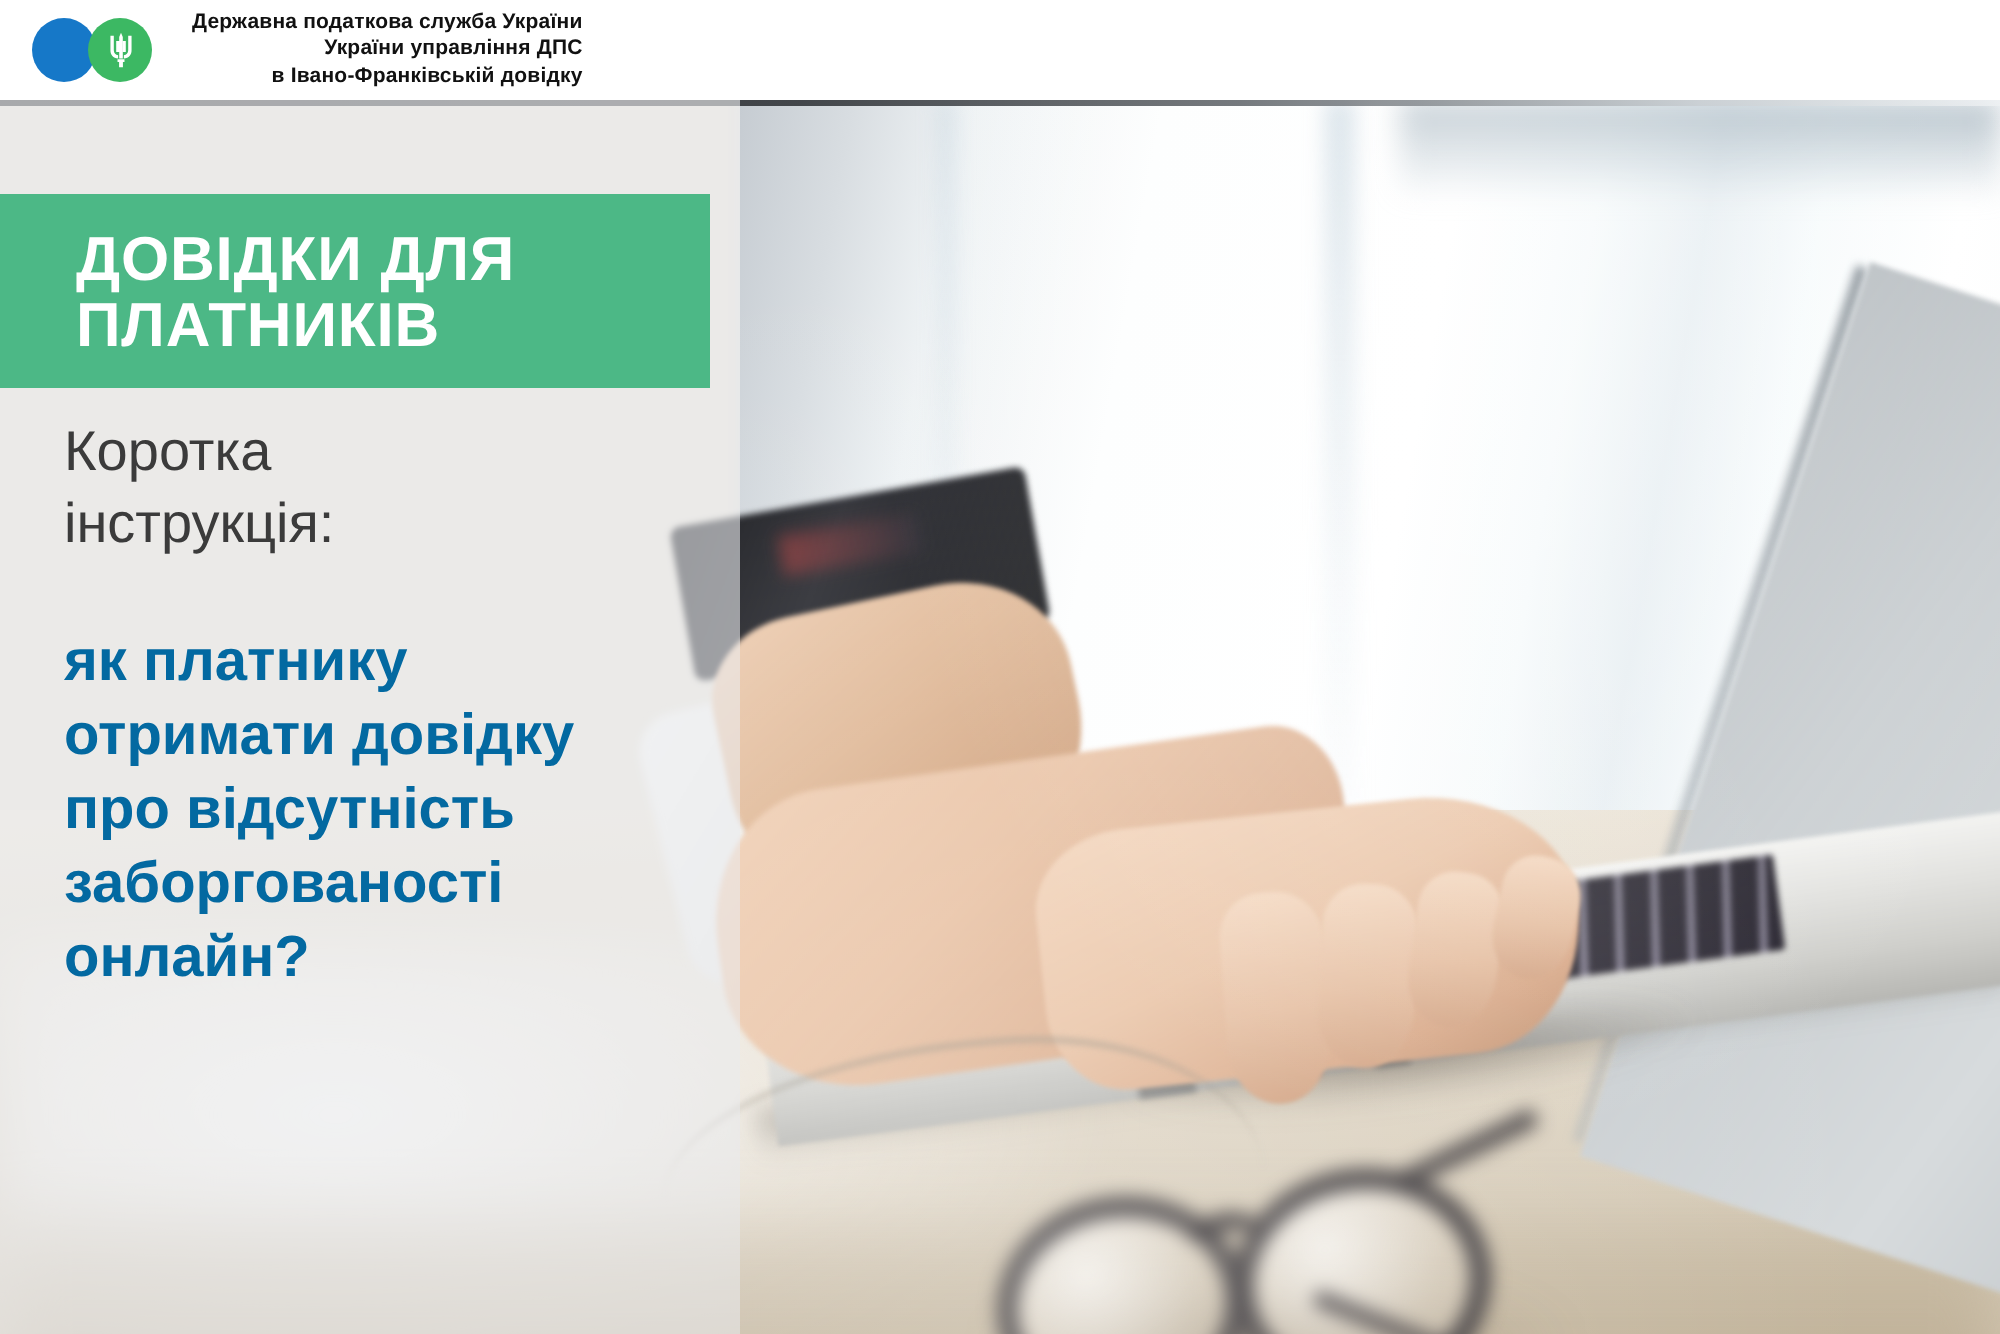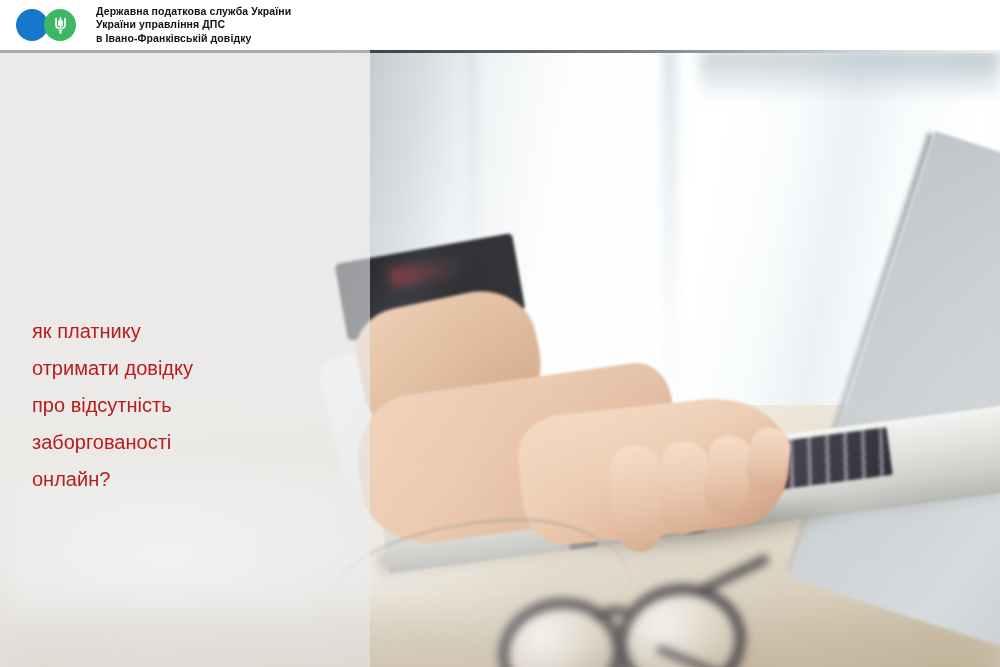--- a/index.html
+++ b/index.html
@@ -58,21 +58,21 @@
   }
   .header-text {
     margin-left: 12px;
     font-size: 10.5px;
     font-weight: bold;
     line-height: 13.2px;
     color: #111111;
     letter-spacing: 0.1px;
     white-space: nowrap;
   }
-  .header-text div { display: block; }
+  .header-text div { display: block; text-align: right; }
 
   
   .photo {
     position: absolute;
     left: 0; top: 50px;
     width: 1000px;
     height: 617px;
     overflow: hidden;
     background: #e9e4da;
     z-index: 5;
@@ -426,24 +426,25 @@
     color: #3b3b3b;
     font-size: 28px;
     line-height: 36px;
     white-space: pre-line;
   }
   .question {
     position: absolute;
     left: 32px; top: 313px;
     width: 330px;
     z-index: 25;
-    color: #b91c1c;
-    font-size: 20px;
+    color: #0369a1;
+    font-size: 29px;
     line-height: 37px;
     white-space: pre-line;
+    font-weight: bold;
   }
 </style>
 </head>
 <body>
 
 <div id="poster">
 
   <div class="photo">
     <div class="ph-wall"></div>
     <div class="ph-window"></div>
@@ -488,21 +489,27 @@
       <div class="gl-lens r"></div>
       <div class="gl-temple2"></div>
     </div>
 
     <div class="ph-veil"></div>
     <div class="ph-topline"></div>
   </div>
 
   <div class="left-panel"></div>
 
-
+  <div class="title-banner">
+    <h1>ДОВІДКИ ДЛЯ
+ПЛАТНИКІВ</h1>
+  </div>
+
+  <div class="lead">Коротка
+інструкція:</div>
   <div class="question">як платнику
 отримати довідку
 про відсутність
 заборгованості
 онлайн?</div>
 
   <div class="header">
     <div class="logo">
       <span class="logo-circle blue"></span>
       <span class="logo-circle green"></span>

